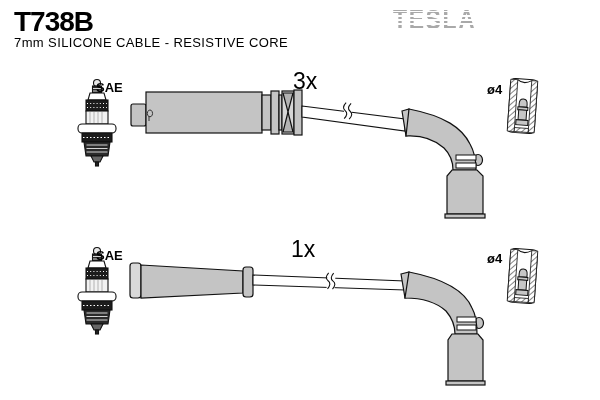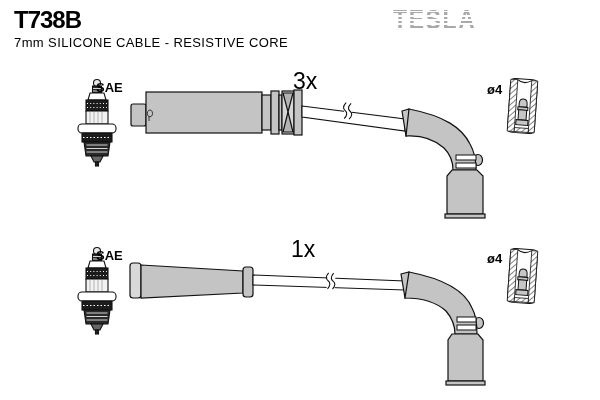--- a/index.html
+++ b/index.html
@@ -1,18 +1,18 @@
 <!DOCTYPE html>
 <html><head>
 <meta charset="utf-8">
 <style>
   html,body{margin:0;padding:0;background:#fff;}
   #screen{position:relative;width:600px;height:400px;background:#ffffff;overflow:hidden;
           font-family:"Liberation Sans",sans-serif;color:#111;}
-  .part-number{position:absolute;left:14px;top:6px;font-size:24px;font-weight:bold;
+  .part-number{position:absolute;left:14px;top:6px;font-size:28px;font-weight:bold;
                letter-spacing:-1px;color:#000;}
   .subtitle{position:absolute;left:14px;top:35px;font-size:13px;letter-spacing:0.4px;color:#000;}
   .logo-wrap{position:absolute;left:393px;top:6px;width:112px;height:30px;}
   .logo-text{display:inline-block;font-weight:bold;font-size:28px;letter-spacing:2px;
              color:#a9a9a9;transform:scaleX(.82);transform-origin:left top;line-height:1;}
   .logo-stripes{position:absolute;left:-2px;top:-2px;width:116px;height:34px;
        background:repeating-linear-gradient(180deg,rgba(255,255,255,0) 0 2.6px,#ffffff 2.6px 4.2px);}
   svg text{font-family:"Liberation Sans",sans-serif;}
   .lbl-sae{font-size:13px;font-weight:bold;}
   .lbl-qty{font-size:23px;font-weight:400;}

